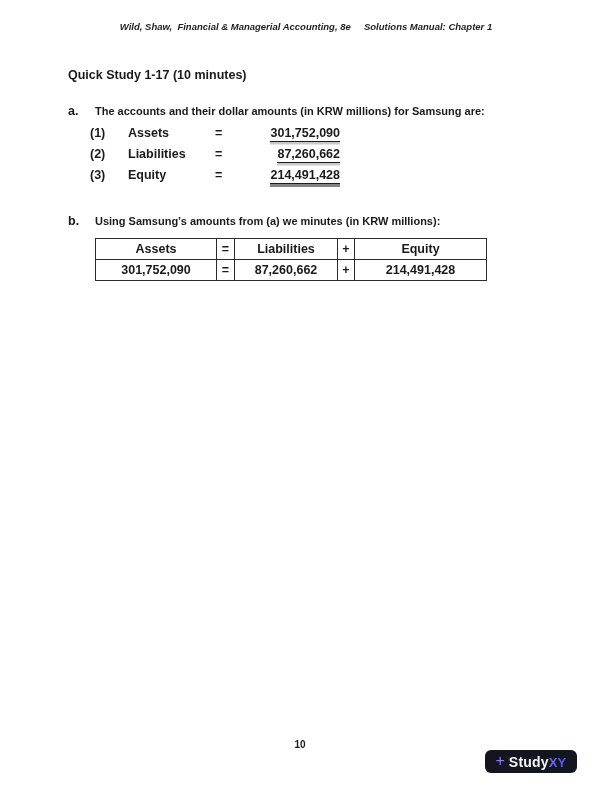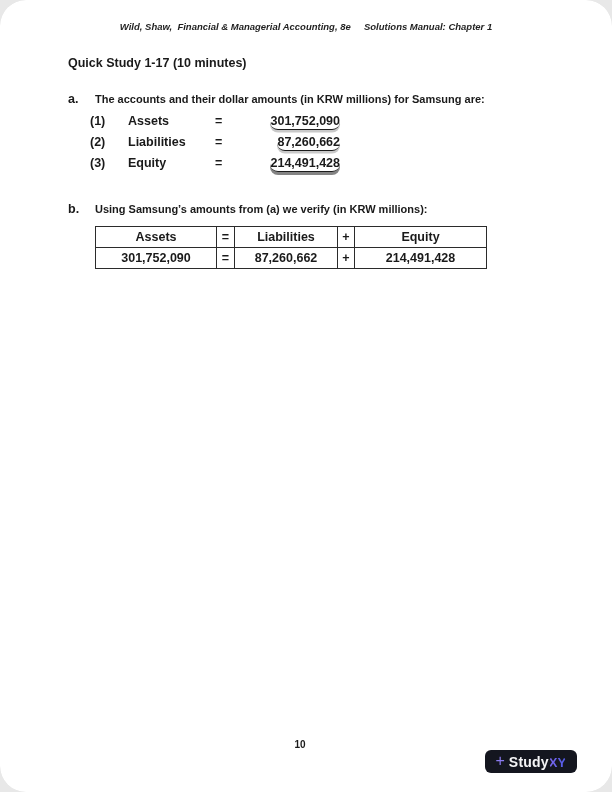--- a/index.html
+++ b/index.html
@@ -1,34 +1,34 @@
 <!DOCTYPE html>
 <html><head>
 <meta charset="utf-8">
 <style>
-  * { margin:0; padding:0; box-sizing:border-box;border-radius:26px; }
+  * { margin:0; padding:0; box-sizing:border-box; }
   html,body { background:#e8e8e8; }
   .page {
     position:relative;
     width:612px; height:792px;
     background:#ffffff;
     margin:0 auto;
     font-family:"Liberation Sans", sans-serif;
     color:#1a1a1a;
     overflow:hidden;
   }
   .running-header {
     position:absolute; top:21px; left:0; right:0;
     text-align:center;
     font-size:9.5px; font-weight:bold; font-style:italic;
     white-space:pre;
     color:#1f1f1f;
   }
   .content {
-    position:absolute; left:68px; top:56px; width:478px;
+    position:absolute; left:68px; top:68px; width:478px;
   }
   .qs-title {
     font-size:12.5px; font-weight:bold;
     margin-bottom:22px;
   }
   .part {
     display:flex; align-items:flex-start;
   }
   .part-label {
     width:27px; flex:0 0 27px;
@@ -133,21 +133,21 @@
       <div class="qrow">
         <span class="qnum">(3)</span>
         <span class="qacct">Equity</span>
         <span class="qeq">=</span>
         <span class="qamt-cell"><span class="amt dbl">214,491,428</span></span>
       </div>
     </div>
 
     <div class="part part-b">
       <div class="part-label">b.</div>
-      <div class="part-text">Using Samsung’s amounts from (a) we verify (in KRW millions):</div>
+      <div class="part-text">Using Samsung’s amounts from (a) we minutes (in KRW millions):</div>
     </div>
 
     <table class="eq-table">
       <tbody>
         <tr>
           <td class="col-a">Assets</td>
           <td class="col-op1">=</td>
           <td class="col-l">Liabilities</td>
           <td class="col-op2">+</td>
           <td class="col-e">Equity</td>

